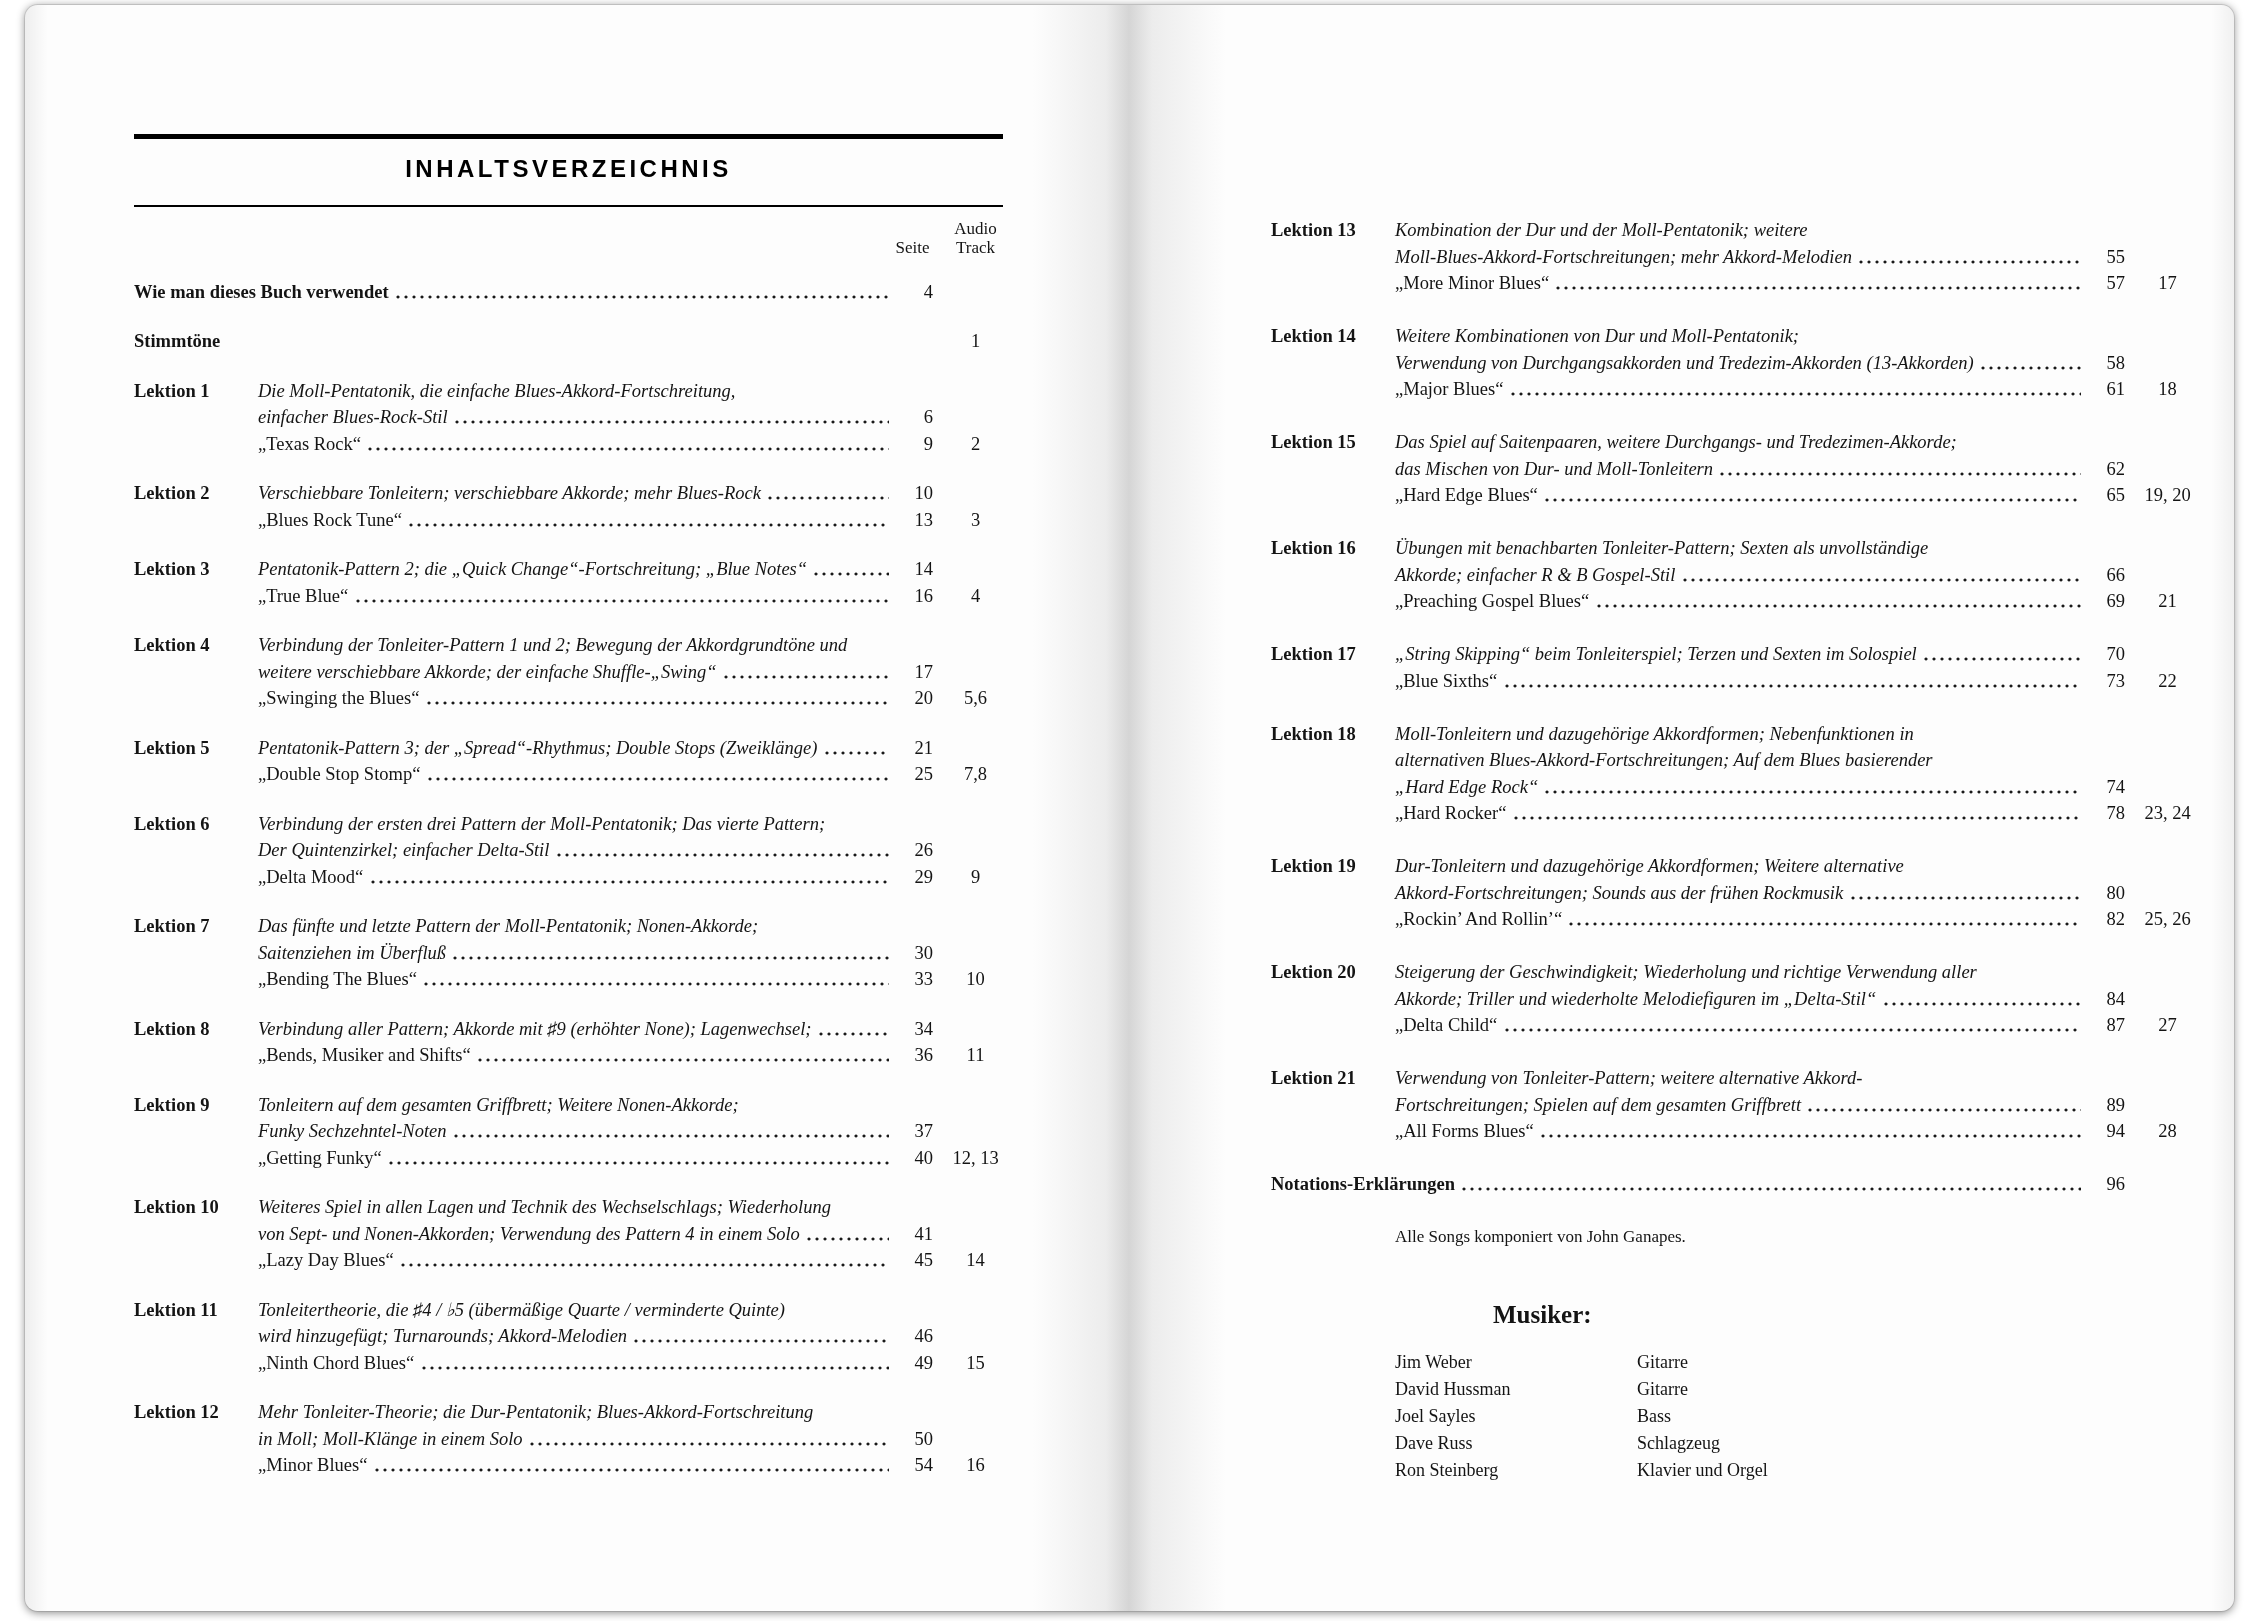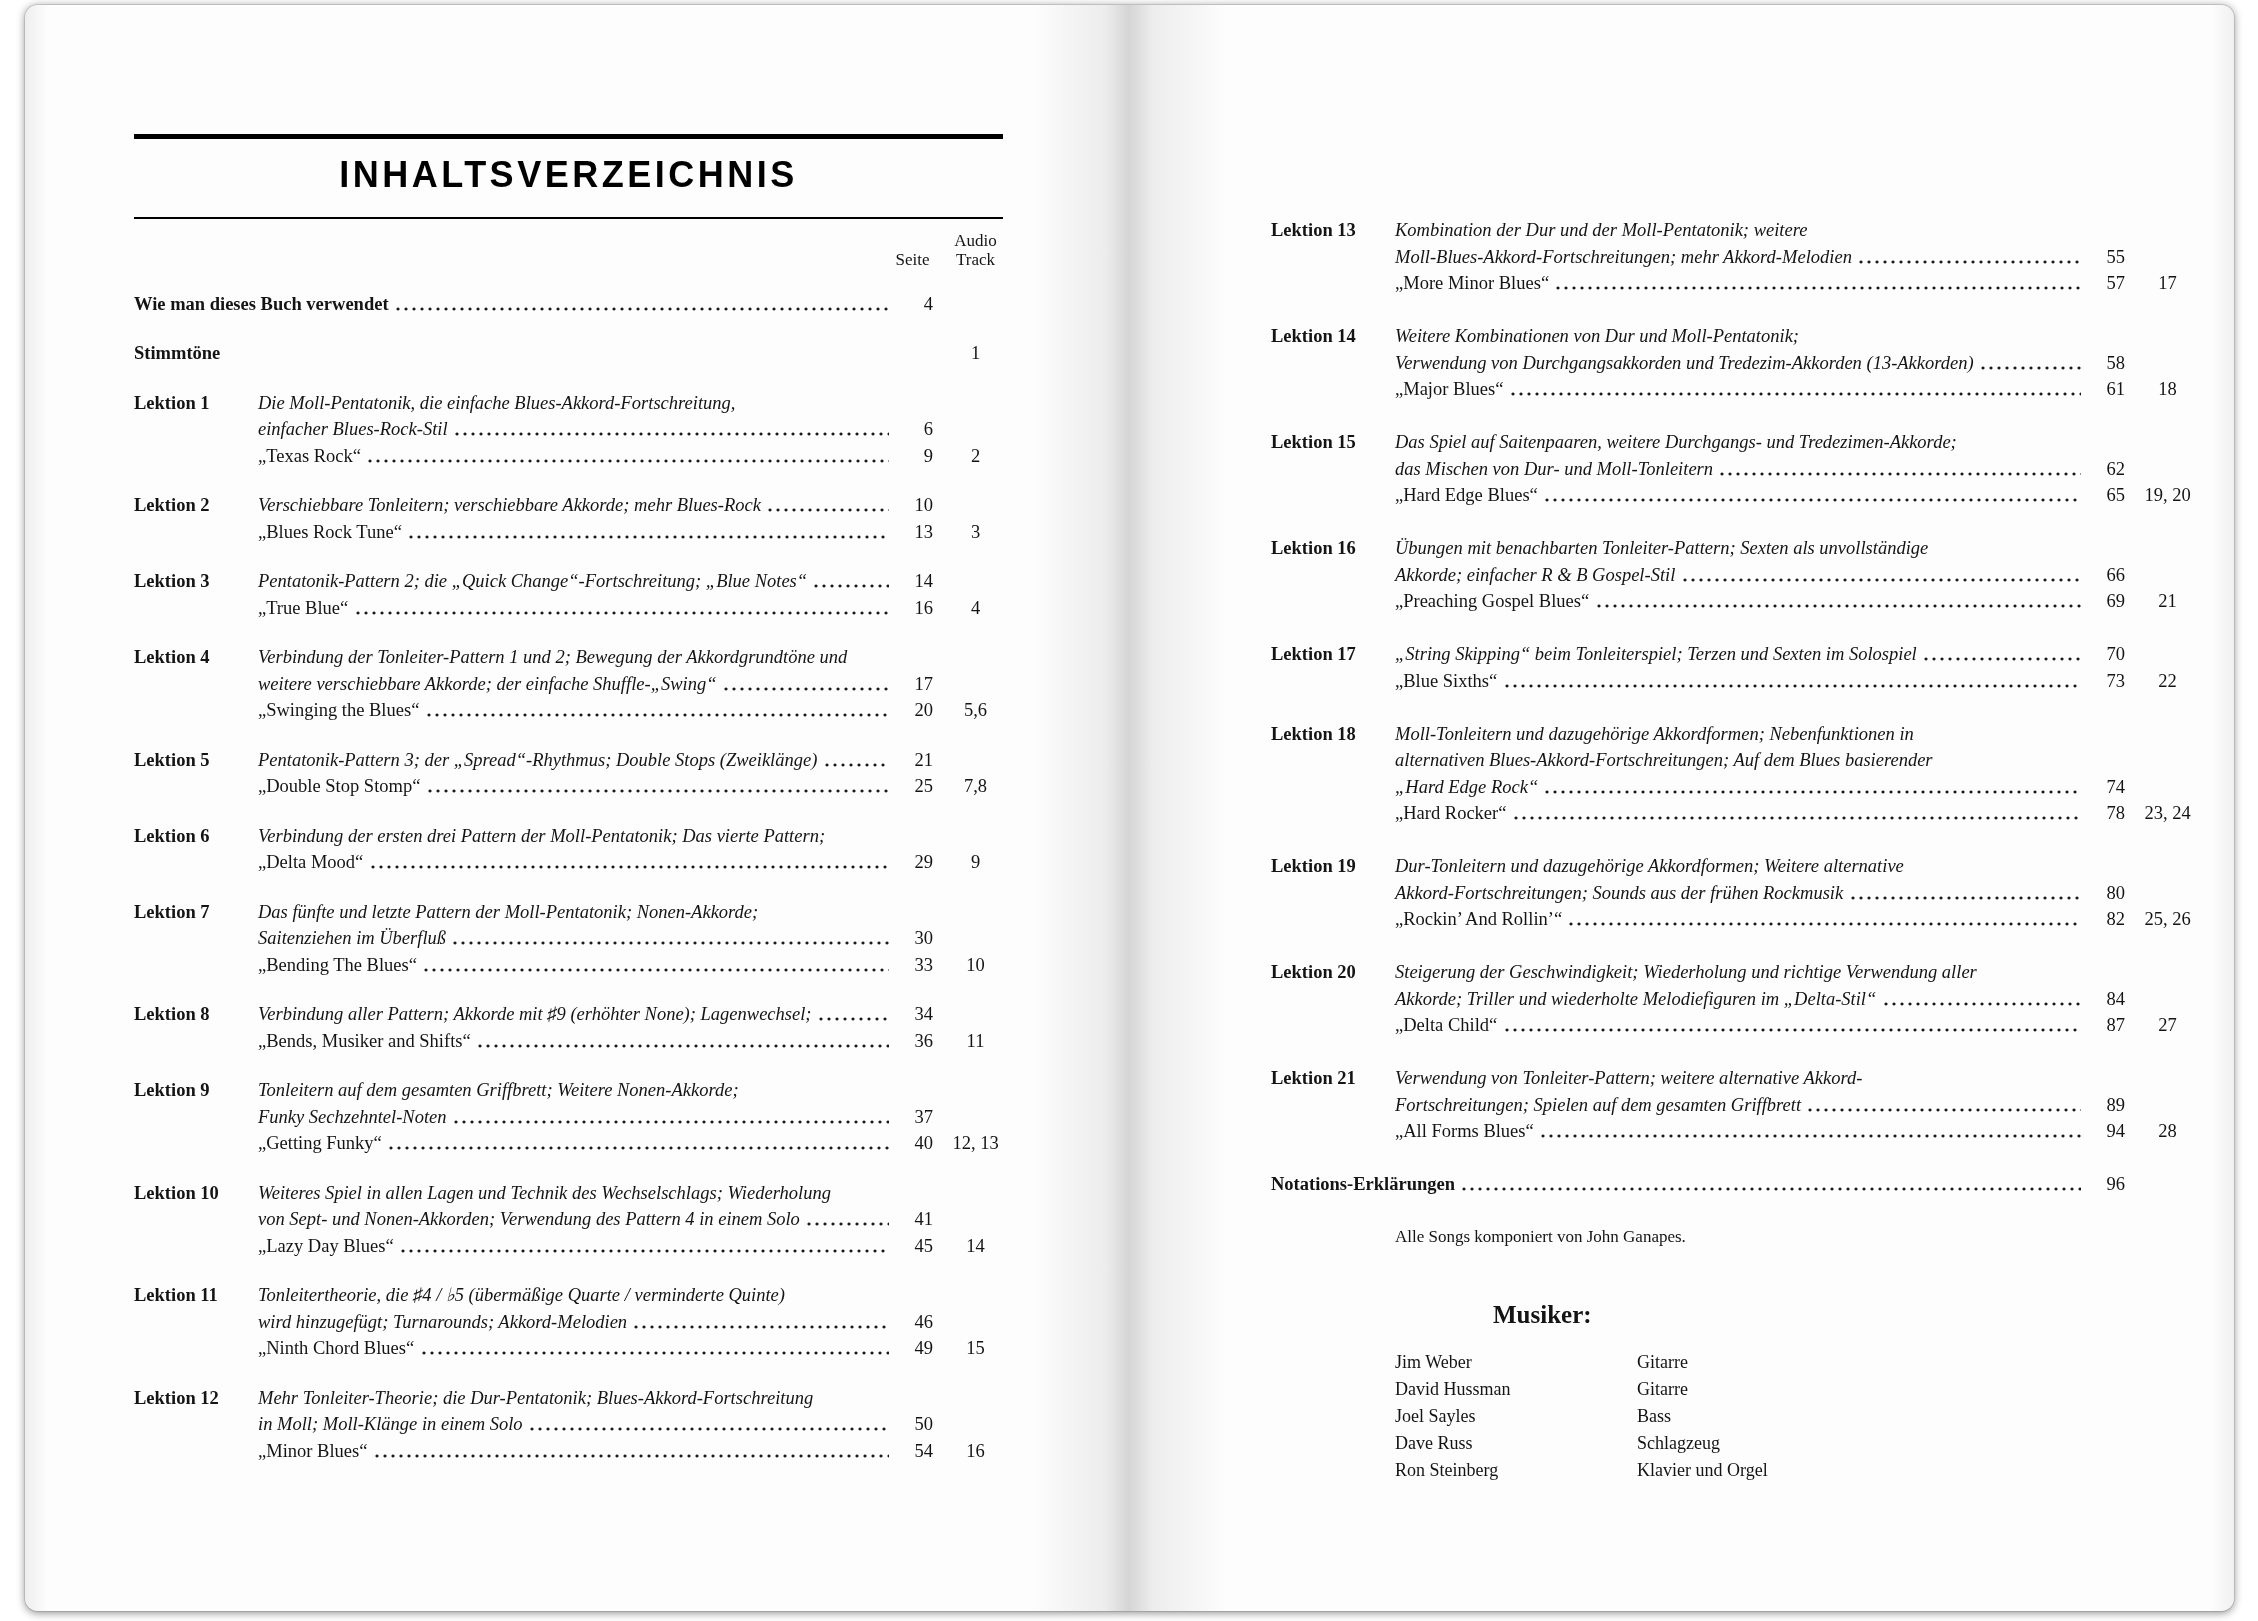--- a/index.html
+++ b/index.html
@@ -40,25 +40,25 @@
 
   
   .title-block {
     width: 869px;
     border-top: 5.3px solid #000;
     border-bottom: 2.6px solid #000;
     padding: 0 0 5.3px 0;
     margin-bottom: 12.4px;
   }
   .toc-title {
-    margin: 14px;
+    margin: 8px;
     text-align: center;
     font-family: "Liberation Sans", sans-serif;
     font-weight: bold;
-    font-size: 36px;
+    font-size: 24px;
     line-height: 44px;
     letter-spacing: 3.5px;
     color: #000;
   }
 
   
   .col-headers {
     display: flex;
     font-size: 17px; line-height: 19.4px;
     margin-bottom: 21px;
@@ -252,20 +252,26 @@
           <div class="toc-entry">
             <div class="entry-label">Lektion 6</div>
             <div class="entry-lines">
               <div class="entry-line">
                 <span class="line-text italic">Verbindung der ersten drei Pattern der Moll-Pentatonik; Das vierte Pattern;</span>
                 <span class="fill"></span>
                 <span class="page-num"></span>
                 <span class="track-num"></span>
               </div>
               <div class="entry-line">
+                <span class="line-text italic">Der Quintenzirkel; einfacher Delta-Stil</span>
+                <span class="dots"></span>
+                <span class="page-num">26</span>
+                <span class="track-num"></span>
+              </div>
+              <div class="entry-line">
                 <span class="line-text roman">„Delta Mood“</span>
                 <span class="dots"></span>
                 <span class="page-num">29</span>
                 <span class="track-num">9</span>
               </div>
             </div>
           </div>
           <div class="toc-entry">
             <div class="entry-label">Lektion 7</div>
             <div class="entry-lines">

